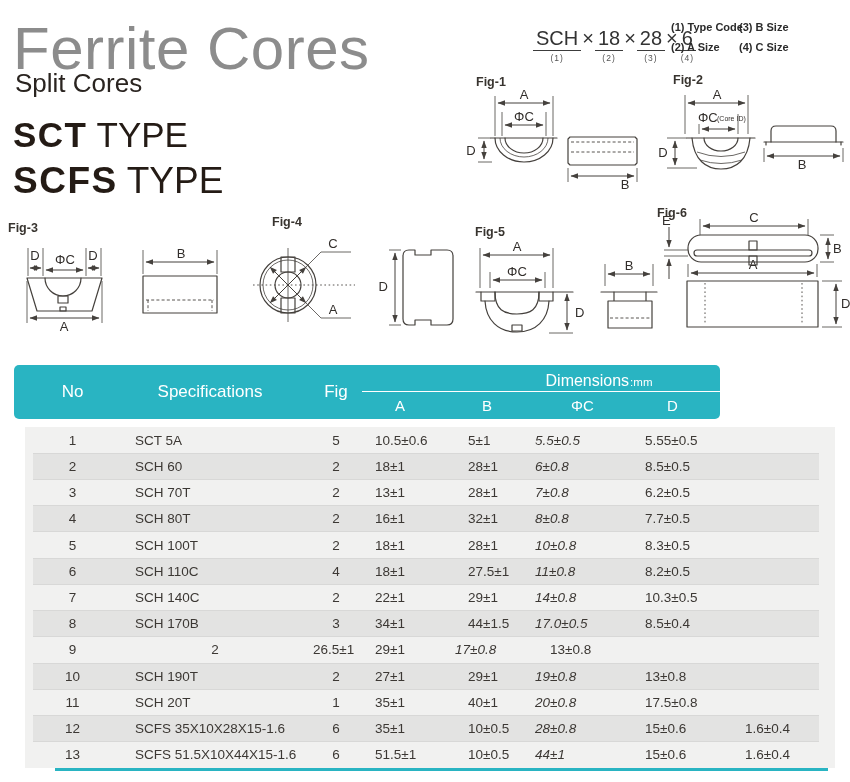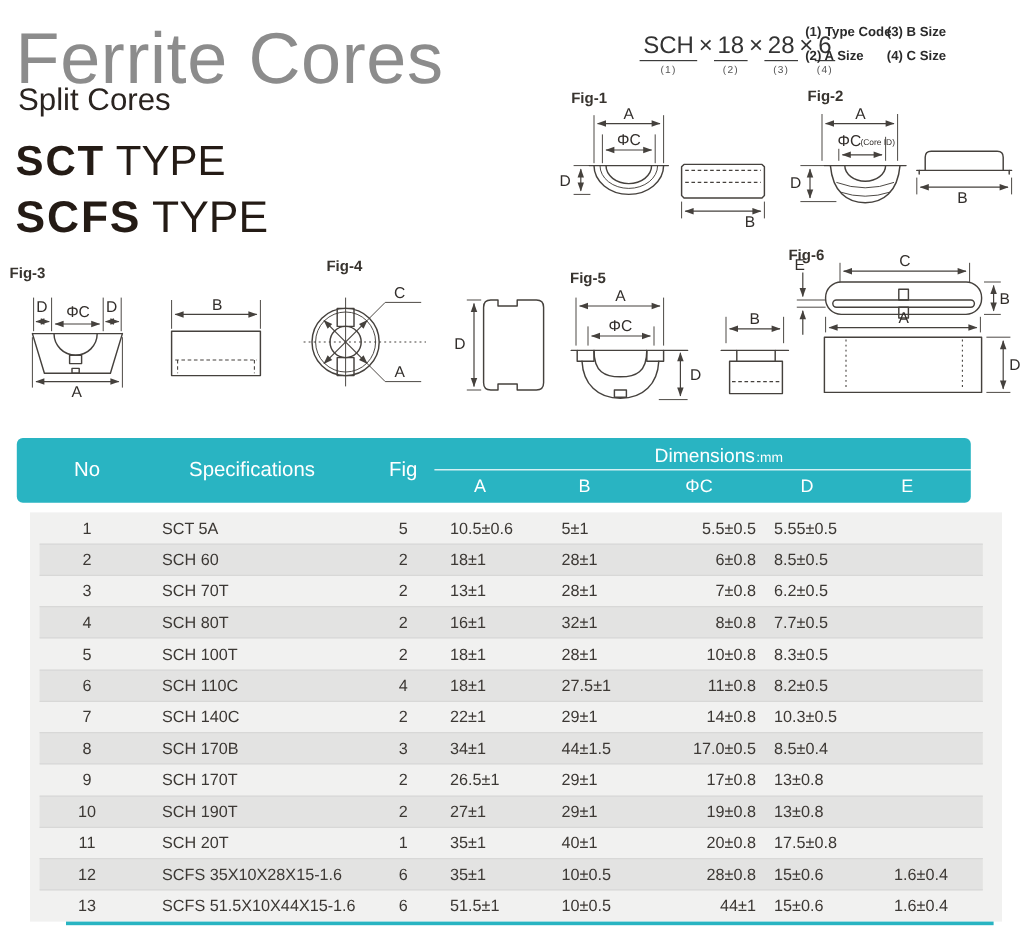--- a/index.html
+++ b/index.html
@@ -33,21 +33,21 @@
   svg .ext   { fill:none; stroke:#45413d; stroke-width:.8; }
   svg .dim, svg .dimo { fill:none; stroke:#45413d; stroke-width:1; }
   svg .dash { stroke-dasharray:3 2.2; stroke-width:.9; }
   svg .dot  { stroke-dasharray:1.6 2.6; stroke-width:.9; }
   svg text { font-family:"Liberation Sans","DejaVu Sans",sans-serif; }
   svg .dl  { font-size:13px; fill:#322e2b; }
   svg .dls { font-size:7px;  fill:#322e2b; }
   svg .fl  { font-size:12.5px; font-weight:bold; fill:#38342f; }
 
   
-  .thead { position:absolute; left:14px; top:365px; width:795px; height:54px;
+  .thead { position:absolute; left:14px; top:365px; width:706px; height:54px;
            background:var(--accent); border-radius:5px; color:#fff; }
   .thead-grid { position:absolute; left:11px; top:0; height:54px; display:grid;
                 grid-template-columns:95px 180px 62px 456px; }
   .h-no,.h-spec,.h-fig { line-height:54px; text-align:center; font-size:17px; }
   .h-fig { text-indent:10px; }
   .h-dims { display:flex; flex-direction:column; }
   .dims-title { height:27px; display:flex; align-items:flex-end; justify-content:center;
                 padding-bottom:2px; padding-left:18px; border-bottom:1px solid #fff; }
   .dims-word { font-size:16px; line-height:1; }
   .dims-unit { font-size:11.5px; line-height:1.1; margin-left:1px; }
@@ -61,21 +61,21 @@
            font-size:13.5px; color:#3c3834; }
   .trow { flex:1; display:grid; grid-template-columns:95px 180px 62px 93px 80px 95px 103px 85px;
           align-items:center; position:relative; }
   .trow > span { position:relative; z-index:1; }
   .trow.striped::before { content:""; position:absolute; left:8px; right:16px; top:-.5px; bottom:-.5px;
           background:var(--stripe); border-top:1px solid #d8d8d7; border-bottom:1px solid #d8d8d7; }
   .c-no { text-align:center; }
   .c-spec { padding-left:15px; }
   .c-fig { text-align:center; text-indent:10px; }
   .c-a { padding-left:13px; } .c-b { padding-left:13px; }
-  .c-phic { text-align:right; }
+  .c-phic { text-align:left;font-style:italic; }
   .c-d { padding-left:15px; } .c-e { padding-left:12px; }
 
   .bottom-rule { position:absolute; left:55px; top:768px; width:773px; height:3px; background:var(--accent); }
 </style>
 </head>
 <body>
 
 <svg width="0" height="0" style="position:absolute">
   <defs>
     <marker id="me" markerWidth="9" markerHeight="7" refX="7.5" refY="3" orient="auto" markerUnits="userSpaceOnUse">
@@ -386,21 +386,20 @@
     <span class="c-spec">SCH 170B</span>
     <span class="c-fig">3</span>
     <span class="c-a">34±1</span>
     <span class="c-b">44±1.5</span>
     <span class="c-phic">17.0±0.5</span>
     <span class="c-d">8.5±0.4</span>
     <span class="c-e"></span>
   </div>
       <div class="trow">
     <span class="c-no">9</span>
-    <span class="c-spec">SCH 170T</span>
     <span class="c-fig">2</span>
     <span class="c-a">26.5±1</span>
     <span class="c-b">29±1</span>
     <span class="c-phic">17±0.8</span>
     <span class="c-d">13±0.8</span>
     <span class="c-e"></span>
   </div>
       <div class="trow striped">
     <span class="c-no">10</span>
     <span class="c-spec">SCH 190T</span>

